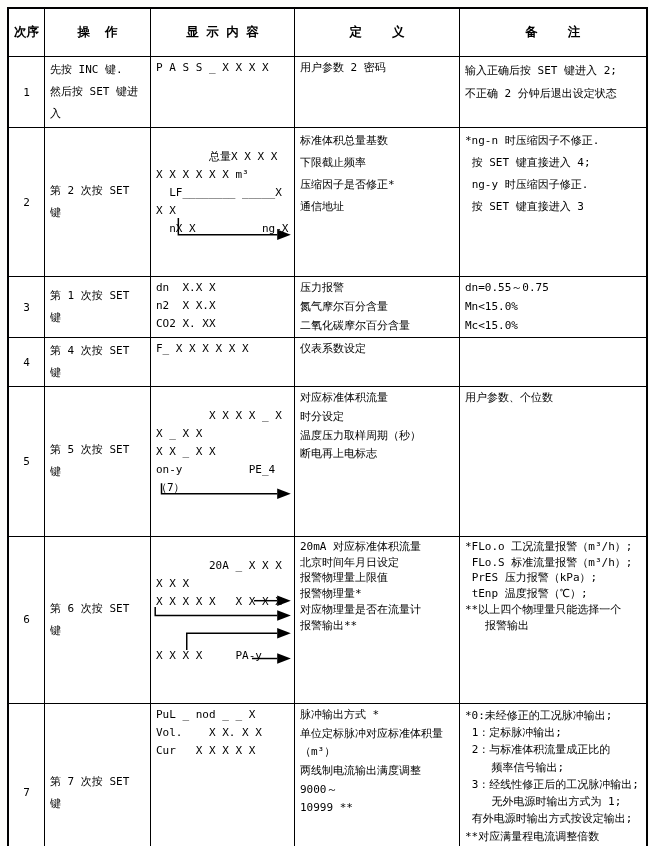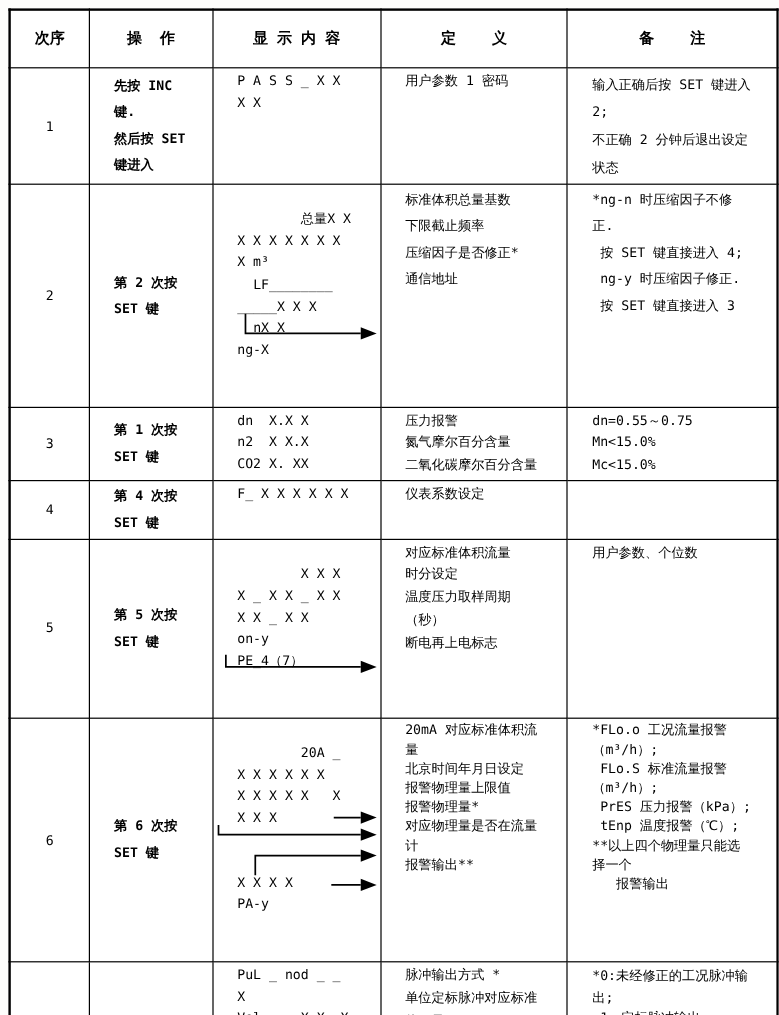--- a/index.html
+++ b/index.html
@@ -1,25 +1,25 @@
 <!DOCTYPE html>
 <html><head>
 <meta charset="utf-8">
 <style>
   html,body{margin:0;padding:0;background:#fdfdfb;}
   body{width:649px;height:846px;overflow:hidden;color:#000;
        font-family:"DejaVu Sans Mono","Liberation Sans",monospace,sans-serif;}
   #tbl{border-collapse:collapse;table-layout:fixed;margin:7px 0 0 7px;
        border:2px solid #000;background:#fff;}
-  #tbl th,#tbl td{border:1px solid #000;padding:2px 20px;font-size:11px;
+  #tbl th,#tbl td{border:1px solid #000;padding:2px 5px;font-size:11px;
        color:#000;overflow:hidden;}
   #tbl th{font-weight:bold;font-size:12.5px;text-align:center;height:43px;
        white-space:pre;}
   .seq{text-align:center;vertical-align:middle;}
-  .opc{vertical-align:middle;line-height:2.0;white-space:pre-wrap;font-weight:bold;}
+  .opc{vertical-align:middle;line-height:2.0;white-space:pre-wrap;}
   .disp{position:relative;vertical-align:top;padding-top:5px;line-height:1.64;
        white-space:pre-wrap;}
   .defc,.remc{vertical-align:top;padding-top:5px;line-height:1.7;
        white-space:pre-wrap;}
   
   #tbl tbody tr:nth-child(1){height:50px}
   #tbl tbody tr:nth-child(2){height:92px}
   #tbl tbody tr:nth-child(3){height:55px}
   #tbl tbody tr:nth-child(4){height:33px}
   #tbl tbody tr:nth-child(5){height:80px}
@@ -61,21 +61,21 @@
       <th>定    义</th>
       <th>备    注</th>
     </tr>
   </thead>
   <tbody>
     <tr>
       <td class="seq">1</td>
       <td class="opc">先按 INC 键.
 然后按 SET 键进入</td>
       <td class="disp">P A S S _ X X X X</td>
-      <td class="defc">用户参数 1 密码</td>
+      <td class="defc">用户参数 2 密码</td>
       <td class="remc">输入正确后按 SET 键进入 2;
 不正确 2 分钟后退出设定状态</td>
     </tr>
     <tr>
       <td class="seq">2</td>
       <td class="opc">第 2 次按 SET 键</td>
       <td class="disp">
         <span>总量X X X X X X X X X X m³
   LF________ _____X X X
   nX X          ng-X</span>

